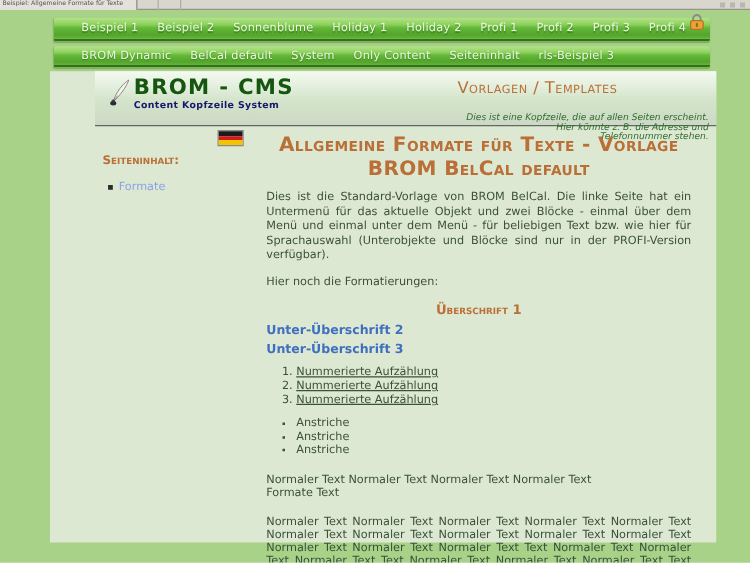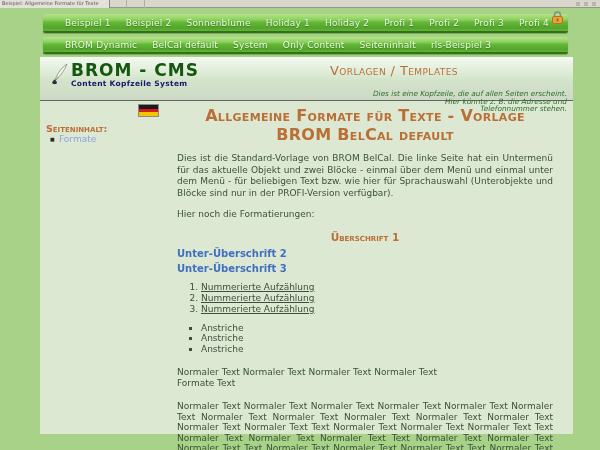--- a/index.html
+++ b/index.html
@@ -40,21 +40,21 @@
   .nav-item {
     font-size:9px; color:#edf8e4; white-space:nowrap; cursor:pointer;
     text-shadow:0 1px 1px rgba(20,70,0,.45); letter-spacing:.2px;
   }
   .lock { position:absolute; left:550px; top:9px; }
 
   
   .site {
     position:absolute; left:40px; top:57px; width:533px; height:377px;
     background:#dde8d3;
-    display:flex; flex-direction:column;
+    display:flex; flex-direction:column;padding-left:36px;
   }
   .site-header {
     height:44px; flex:none; position:relative;
     background:linear-gradient(180deg,#f4faf1 0%, #d3e4ca 55%, #cdd8c6 100%);
     border-bottom:1px solid #5c6c5c;
   }
   .logo-block { position:absolute; left:12px; top:4px; display:flex; align-items:flex-start; }
   .logo-icon { margin-top:2px; margin-right:2px; }
   .logo-title {
     font-size:17px; font-weight:bold; color:#15570f; letter-spacing:1px; line-height:18px;
@@ -67,21 +67,21 @@
   .tagline {
     position:absolute; right:6px; top:33px; text-align:right;
     font-style:italic; font-size:7.3px; color:#2f6e2f; line-height:7.6px;
   }
   .tagline span { display:block; }
 
   
   .site-body { flex:1; display:flex; }
   .sidebar { width:92px; flex:none; padding:22px 0 0 6px; }
   .sidebar-title { font-variant:small-caps; font-weight:bold; font-size:9.5px; color:#b96f35; }
-  .sidebar-list { padding-left:13px; list-style:none; }
+  .sidebar-list { margin-top:11px; padding-left:13px; list-style:none; }
   .sidebar-list li { font-size:9px; position:relative; cursor:pointer; }
   .sidebar-list li::before { content:"■"; color:#2b2b2b; font-size:5px; position:absolute; left:-9px; top:2px; }
   .sidebar-list li a { color:#8ba3e3; text-decoration:none; }
 
   .main { flex:1; position:relative; padding:3px 20px 0 45px; color:#3a503a; }
   .flag { position:absolute; left:6px; top:3px; width:21px; height:13px; border:1px solid #8a8a8a; }
   .flag i { display:block; height:33.33%; }
   .flag .f1 { background:#1b1b1b; }
   .flag .f2 { background:#d21c1c; }
   .flag .f3 { background:#f2c500; }

